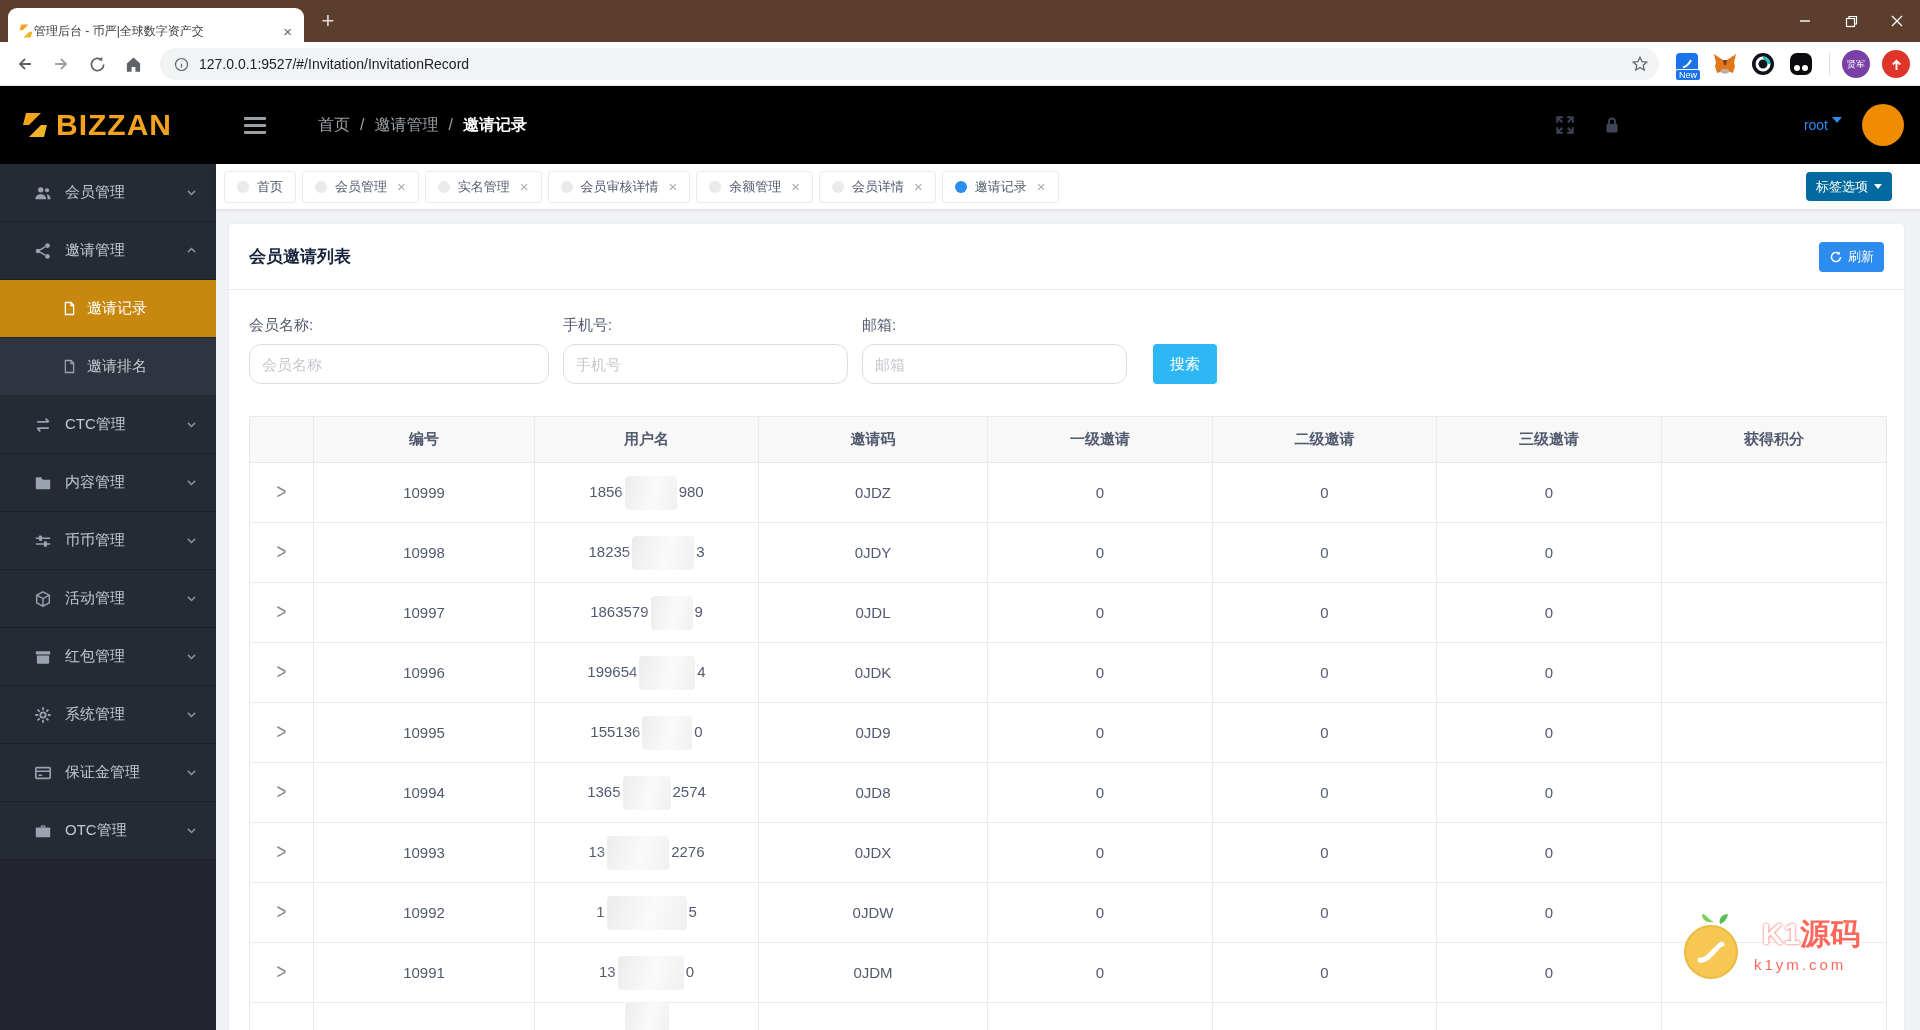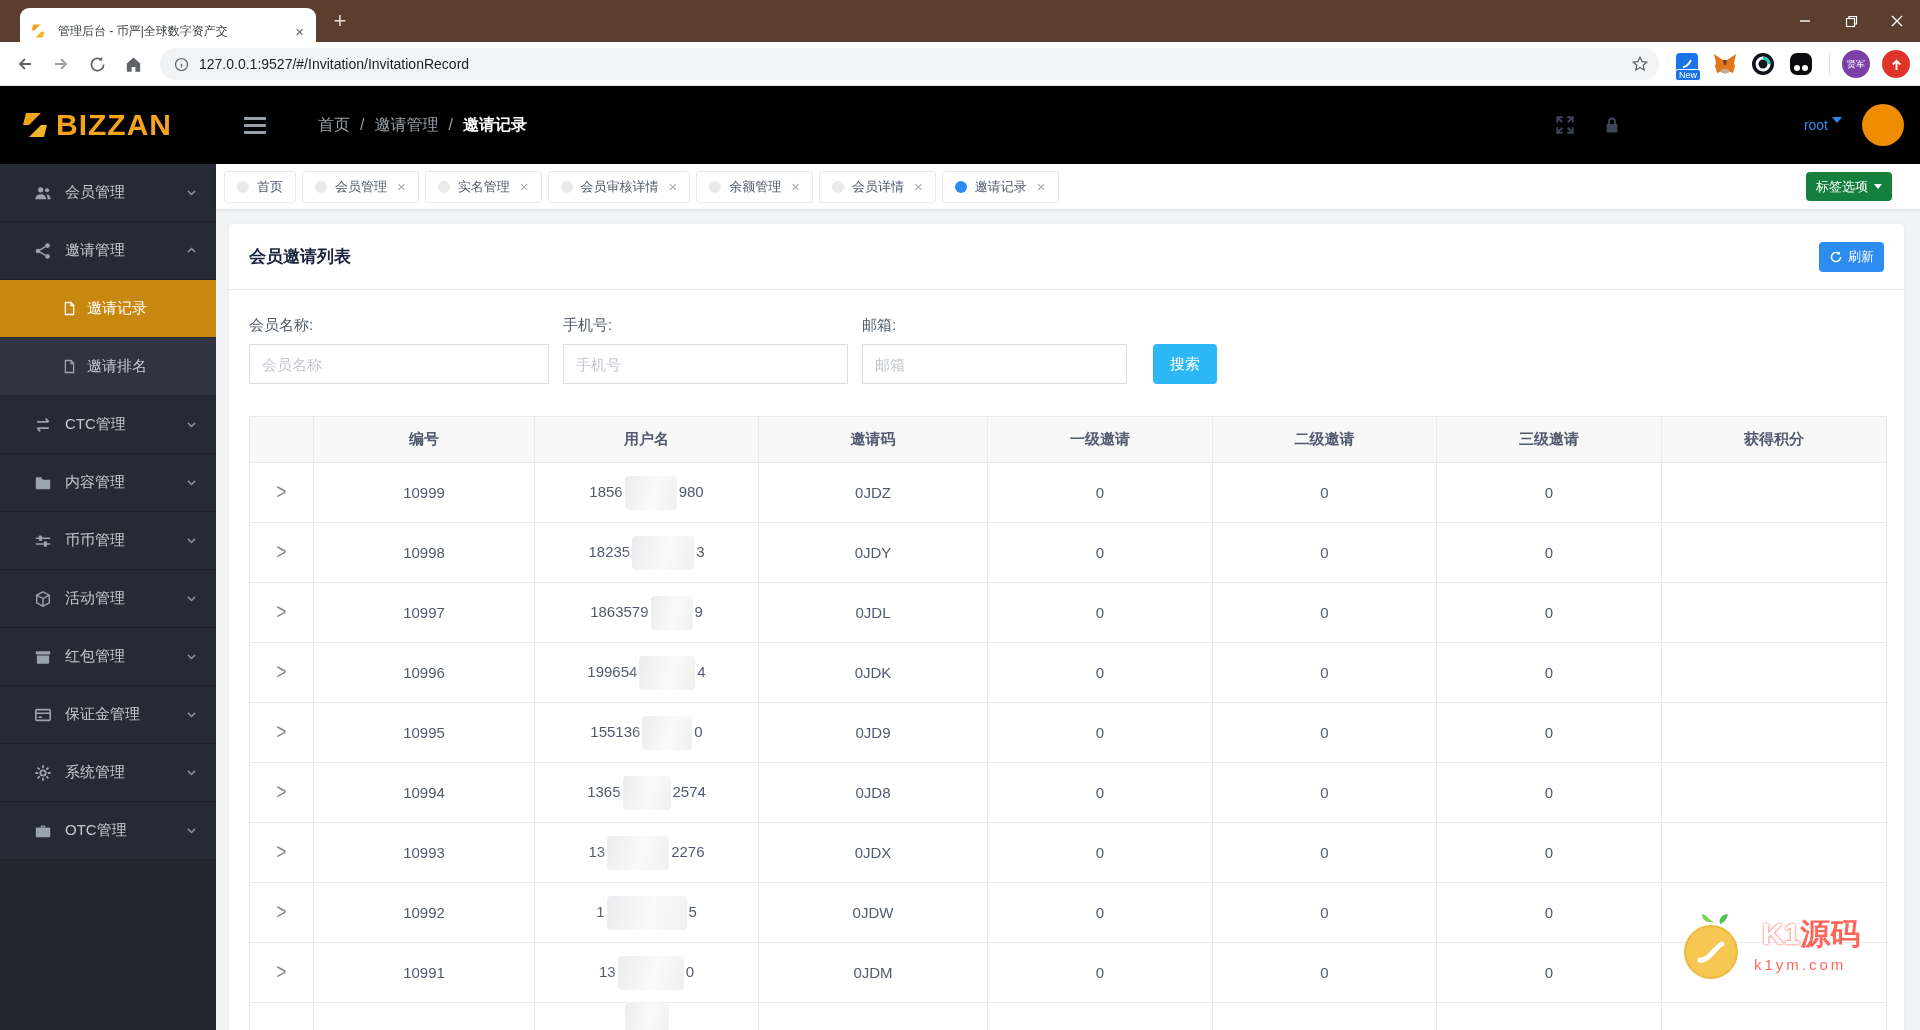--- a/index.html
+++ b/index.html
@@ -1,21 +1,21 @@
 <!DOCTYPE html>
 <html><head>
 <meta charset="utf-8">
 <style>
   * { margin:0; padding:0; box-sizing:border-box; }
   html,body { width:1920px; height:1030px; overflow:hidden; font-family:"Liberation Sans","DejaVu Sans",sans-serif; background:#f0f2f5; }
   svg { display:block; }
 
   
   .tabstrip { position:absolute; top:0; left:0; width:1920px; height:42px; background:#5c3e2f; display:flex; align-items:flex-end; }
-  .btab { margin-left:20px; width:296px; height:34px; background:#fff; border-radius:9px 9px 0 0; display:flex; align-items:center; padding:12px 8px 0 10px; gap:12px; }
+  .btab { margin-left:8px; width:296px; height:34px; background:#fff; border-radius:9px 9px 0 0; display:flex; align-items:center; padding:12px 8px 0 10px; gap:0; }
   .btab-title { flex:1; font-size:12px; color:#3c4043; white-space:nowrap; overflow:hidden; }
   .btab-close { color:#5f6368; font-size:15px; line-height:1; padding:2px 4px; border-radius:50%; }
   .newtab { color:#e8d9d0; font-size:22px; margin:0 0 6px 10px; width:28px; height:28px; text-align:center; line-height:26px; }
   .wincontrols { margin-left:auto; display:flex; height:100%; }
   .winbtn { width:46px; height:100%; display:flex; align-items:center; justify-content:center; color:#fff; }
   .toolbar { position:absolute; top:42px; left:0; width:1920px; height:44px; background:#fff; display:flex; align-items:center; padding:12px 10px; gap:6px; box-shadow:inset 0 -1px 0 #e3e3e3; }
   .navico { width:30px; height:30px; display:flex; align-items:center; justify-content:center; border-radius:50%; }
   .urlbar { flex:1; height:32px; background:#f1f3f4; border-radius:16px; margin:0 6px; display:flex; align-items:center; padding:0 10px 0 14px; gap:10px; }
   .url { flex:1; font-size:14px; color:#202124; white-space:nowrap; overflow:hidden; }
   .extico { width:28px; height:28px; display:flex; align-items:center; justify-content:center; position:relative; margin:0 2px; }
@@ -47,34 +47,34 @@
   .submenu-item { height:58px; display:flex; align-items:center; padding-left:62px; gap:10px; color:#c3c7ce; font-size:15px; background:#2f3440; border-bottom:1px solid #262a33; cursor:pointer; }
   .submenu-item.active { background:#c8870e; color:#fff; }
   .submenu-item.active .menu-icon { color:#fff; }
 
   
   .tabview { position:absolute; top:164px; left:216px; width:1704px; height:45px; background:#fff; box-shadow:0 1px 3px rgba(0,0,0,.1); display:flex; align-items:center; padding:0 8px; gap:6px; z-index:3; }
   .vtab { height:32px; border:1px solid #e8eaec; border-radius:3px; background:#fff; display:flex; align-items:center; gap:8px; padding:0 12px; font-size:13px; color:#515a6e; cursor:pointer; }
   .vdot { width:12px; height:12px; border-radius:50%; background:#e8eaec; }
   .vtab.active .vdot { background:#2d8cf0; }
   .vclose { color:#a5aab4; font-size:15px; margin-left:2px; }
-  .tagopts { position:absolute; right:28px; top:8px; height:29px; background:#15803d; border:none; color:#fff; font-size:13px; border-radius:4px; padding:0 10px; display:flex; align-items:center; gap:6px; cursor:pointer; }
+  .tagopts { position:absolute; right:28px; top:8px; height:29px; background:#0369a1; border:none; color:#fff; font-size:13px; border-radius:4px; padding:0 10px; display:flex; align-items:center; gap:6px; cursor:pointer; }
   .caret-sm { width:0; height:0; border-left:4px solid transparent; border-right:4px solid transparent; border-top:5px solid #fff; }
 
   
   .content { position:absolute; top:209px; left:216px; width:1704px; height:821px; background:#f0f2f5; }
   .card { position:absolute; left:12px; top:14px; width:1677px; height:900px; background:#fff; border-radius:4px; border:1px solid #ebeef2; box-shadow:0 1px 2px rgba(0,0,0,.04); }
   .card-head { height:66px; border-bottom:1px solid #e8eaec; display:flex; align-items:center; padding:0 20px; }
   .card-title { font-size:17px; font-weight:bold; color:#17233d; }
   .refresh-btn { margin-left:auto; height:30px; background:#2d8cf0; color:#fff; border:none; border-radius:4px; font-size:13px; padding:0 10px; display:flex; align-items:center; gap:5px; cursor:pointer; }
   .card-body { padding:26px 20px 0 20px; }
   .search-row { display:flex; align-items:flex-end; gap:14px; margin-bottom:32px; }
   .field { display:flex; flex-direction:column; gap:9px; }
   .field label { font-size:15px; color:#515a6e; }
-  .field input { height:40px; border:1px solid #dcdee2; border-radius:0; padding:0 12px; font-size:15px; color:#515a6e; outline:none; }
+  .field input { height:40px; border:1px solid #dcdee2; border-radius:12px; padding:0 12px; font-size:15px; color:#515a6e; outline:none; }
   .field input::placeholder { color:#c5c8ce; }
   .field:nth-child(1) input { width:300px; }
   .field:nth-child(2) input { width:285px; }
   .field:nth-child(3) input { width:265px; }
   .search-btn { margin-left:12px; width:64px; height:40px; background:#2db7f5; color:#fff; border:none; border-radius:4px; font-size:15px; cursor:pointer; }
 
   table.grid { width:1637px; border-collapse:collapse; table-layout:fixed; }
   table.grid th { background:#f8f8f9; height:46px; font-size:15px; color:#515a6e; font-weight:bold; border:1px solid #e8eaec; text-align:center; }
   table.grid td { height:60px; font-size:15px; color:#515a6e; border:1px solid #e8eaec; text-align:center; background:#fff; }
   tr.partial td { height:23px; border-bottom:none; }
@@ -352,40 +352,40 @@
         </span>
         <span>红包管理</span>
         <span class="menu-chev">
           <svg width="13" height="13" viewBox="0 0 20 20" fill="none" stroke="currentColor" stroke-width="2.2">
             <path d="M4.5 7.5l5.5 5.5 5.5-5.5"></path>
           </svg>
         </span>
       </li>
       <li class="menu-item">
         <span class="menu-icon">
+          <svg width="18" height="18" viewBox="0 0 20 20" fill="none" stroke="currentColor" stroke-width="2">
+            <circle cx="10" cy="10" r="3"></circle>
+            <path d="M10 1.5v3.2M10 15.3v3.2M1.5 10h3.2M15.3 10h3.2M4 4l2.3 2.3M13.7 13.7L16 16M16 4l-2.3 2.3M6.3 13.7L4 16"></path>
+          </svg>
+        </span>
+        <span>系统管理</span>
+        <span class="menu-chev">
+          <svg width="13" height="13" viewBox="0 0 20 20" fill="none" stroke="currentColor" stroke-width="2.2">
+            <path d="M4.5 7.5l5.5 5.5 5.5-5.5"></path>
+          </svg>
+        </span>
+      </li>
+      <li class="menu-item">
+        <span class="menu-icon">
           <svg width="18" height="18" viewBox="0 0 20 20" fill="none" stroke="currentColor" stroke-width="1.8">
             <rect x="2" y="4" width="16" height="12" rx="1.2"></rect>
             <path d="M2 8h16M5 12.5h4"></path>
           </svg>
         </span>
         <span>保证金管理</span>
-        <span class="menu-chev">
-          <svg width="13" height="13" viewBox="0 0 20 20" fill="none" stroke="currentColor" stroke-width="2.2">
-            <path d="M4.5 7.5l5.5 5.5 5.5-5.5"></path>
-          </svg>
-        </span>
-      </li>
-      <li class="menu-item">
-        <span class="menu-icon">
-          <svg width="18" height="18" viewBox="0 0 20 20" fill="none" stroke="currentColor" stroke-width="2">
-            <circle cx="10" cy="10" r="3"></circle>
-            <path d="M10 1.5v3.2M10 15.3v3.2M1.5 10h3.2M15.3 10h3.2M4 4l2.3 2.3M13.7 13.7L16 16M16 4l-2.3 2.3M6.3 13.7L4 16"></path>
-          </svg>
-        </span>
-        <span>系统管理</span>
         <span class="menu-chev">
           <svg width="13" height="13" viewBox="0 0 20 20" fill="none" stroke="currentColor" stroke-width="2.2">
             <path d="M4.5 7.5l5.5 5.5 5.5-5.5"></path>
           </svg>
         </span>
       </li>
       <li class="menu-item">
         <span class="menu-icon">
           <svg width="18" height="18" viewBox="0 0 20 20" fill="currentColor">
             <rect x="2" y="6" width="16" height="11" rx="1"></rect>

